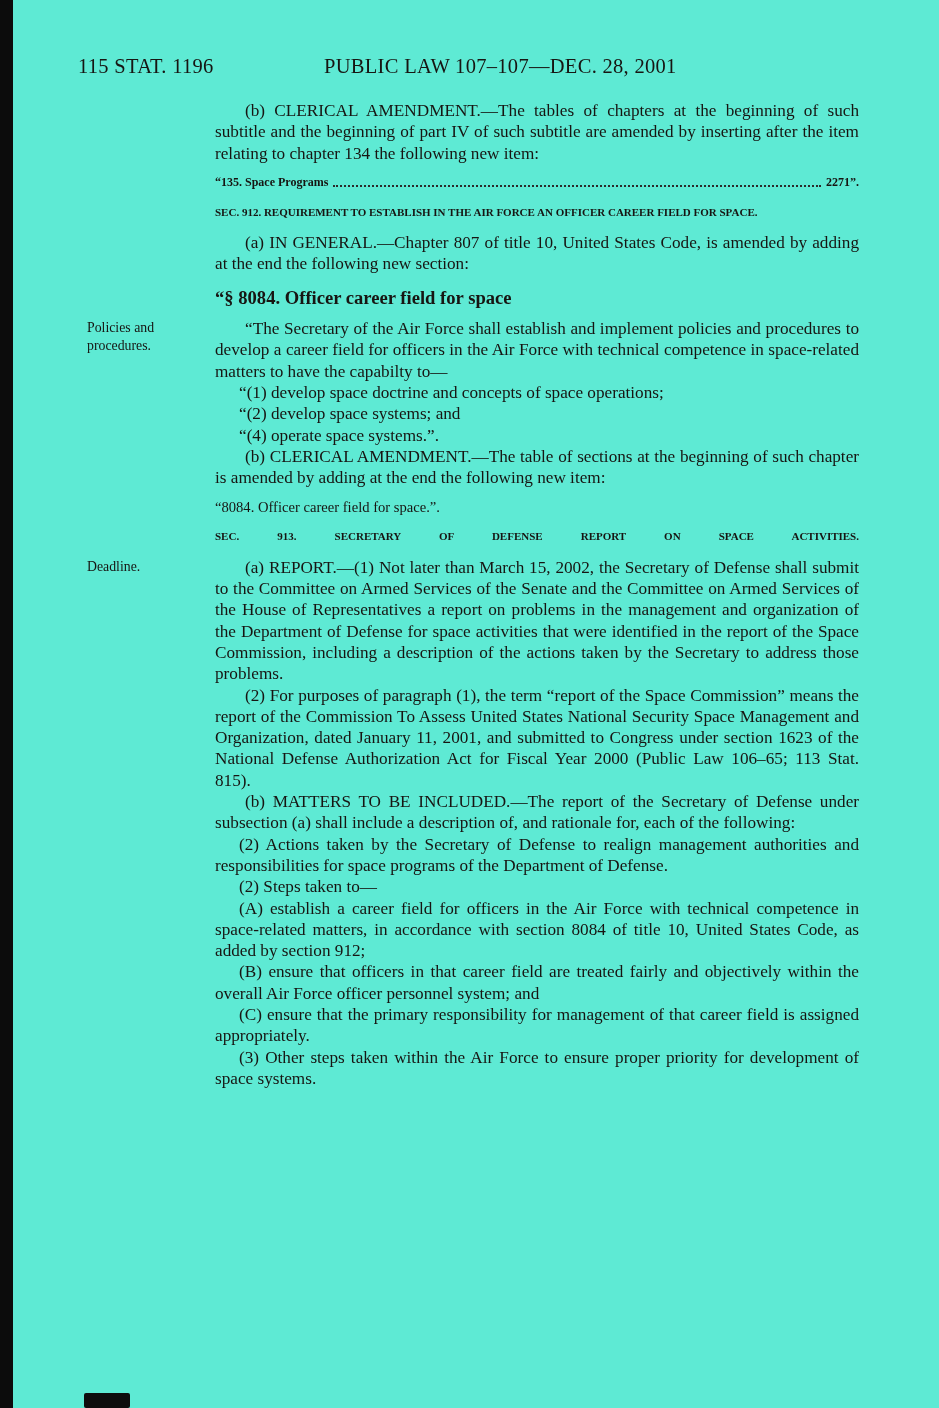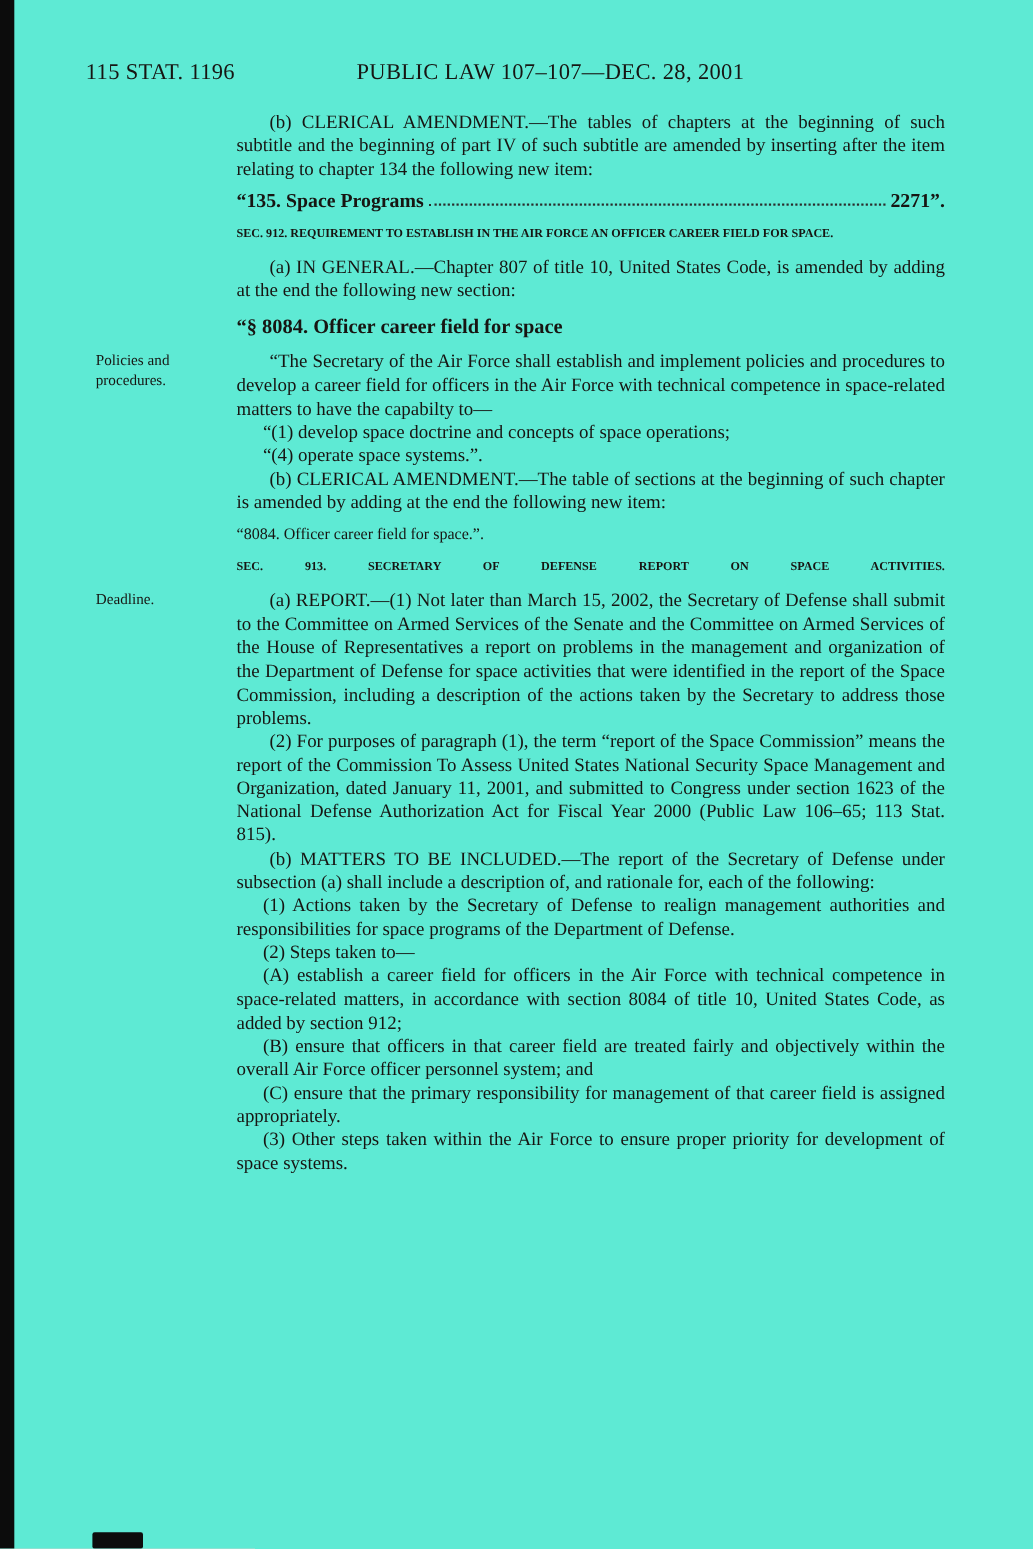--- a/index.html
+++ b/index.html
@@ -41,21 +41,21 @@
     font-weight:bold; font-size:11px;
     padding-left:62px; text-indent:-62px;
     margin:7px 0 9px !important;
   }
   .justify-last { text-align-last:justify; }
 
   .usc-heading { font-weight:bold; font-size:18.6px; margin:12px 0 10px !important; text-indent:0; }
 
   .toc-line {
     display:flex; align-items:flex-end;
-    font-weight:bold; font-size:18px; line-height:18px;
+    font-weight:bold; font-size:12px; line-height:18px;
     margin:9px 0 11px;
   }
   .toc-left, .toc-right { white-space:nowrap; }
   .toc-dots { flex:1; border-bottom:2px dotted #2b2b2b; margin:0 5px 4px; }
 
   .small-note { font-size:14.6px; line-height:18px; margin:10px 0 10px !important; text-indent:0; }
 </style>
 </head>
 <body>
 
@@ -83,38 +83,39 @@
     <p class="body">(a) IN GENERAL.—Chapter 807 of title 10, United States Code, is amended by adding at the end the following new section:</p>
 
     <p class="usc-heading">“§ 8084. Officer career field for space</p>
 
     <p class="body rel">
       <span class="margin-note">Policies and procedures.</span>
       <span>“The Secretary of the Air Force shall establish and implement policies and procedures to develop a career field for officers in the Air Force with technical competence in space-related matters to have the capabilty to—</span>
     </p>
 
     <p class="sub-q">“(1) develop space doctrine and concepts of space operations;</p>
+    <p class="sub-q">“(2) develop space systems; and</p>
     <p class="sub-q">“(4) operate space systems.”.</p>
 
     <p class="body">(b) CLERICAL AMENDMENT.—The table of sections at the beginning of such chapter is amended by adding at the end the following new item:</p>
 
     <p class="small-note">“8084. Officer career field for space.”.</p>
 
     <p class="sec-heading justify-last">SEC. 913. SECRETARY OF DEFENSE REPORT ON SPACE ACTIVITIES.</p>
 
     <p class="body rel">
       <span class="margin-note">Deadline.</span>
       <span>(a) REPORT.—(1) Not later than March 15, 2002, the Secretary of Defense shall submit to the Committee on Armed Services of the Senate and the Committee on Armed Services of the House of Representatives a report on problems in the management and organization of the Department of Defense for space activities that were identified in the report of the Space Commission, including a description of the actions taken by the Secretary to address those problems.</span>
     </p>
 
     <p class="body">(2) For purposes of paragraph (1), the term “report of the Space Commission” means the report of the Commission To Assess United States National Security Space Management and Organization, dated January 11, 2001, and submitted to Congress under section 1623 of the National Defense Authorization Act for Fiscal Year 2000 (Public Law 106–65; 113 Stat. 815).</p>
 
     <p class="body">(b) MATTERS TO BE INCLUDED.—The report of the Secretary of Defense under subsection (a) shall include a description of, and rationale for, each of the following:</p>
 
-    <p class="sub1">(1) Actions taken by the Secretary of Defense to realign management authorities and responsibilities for space programs of the Department of Defense.</p>
+    <p class="sub1">(2) Actions taken by the Secretary of Defense to realign management authorities and responsibilities for space programs of the Department of Defense.</p>
     <p class="sub1">(2) Steps taken to—</p>
     <p class="sub2">(A) establish a career field for officers in the Air Force with technical competence in space-related matters, in accordance with section 8084 of title 10, United States Code, as added by section 912;</p>
     <p class="sub2">(B) ensure that officers in that career field are treated fairly and objectively within the overall Air Force officer personnel system; and</p>
     <p class="sub2">(C) ensure that the primary responsibility for management of that career field is assigned appropriately.</p>
     <p class="sub1">(3) Other steps taken within the Air Force to ensure proper priority for development of space systems.</p>
 
   </main>
 </div>
 
 </body></html>

